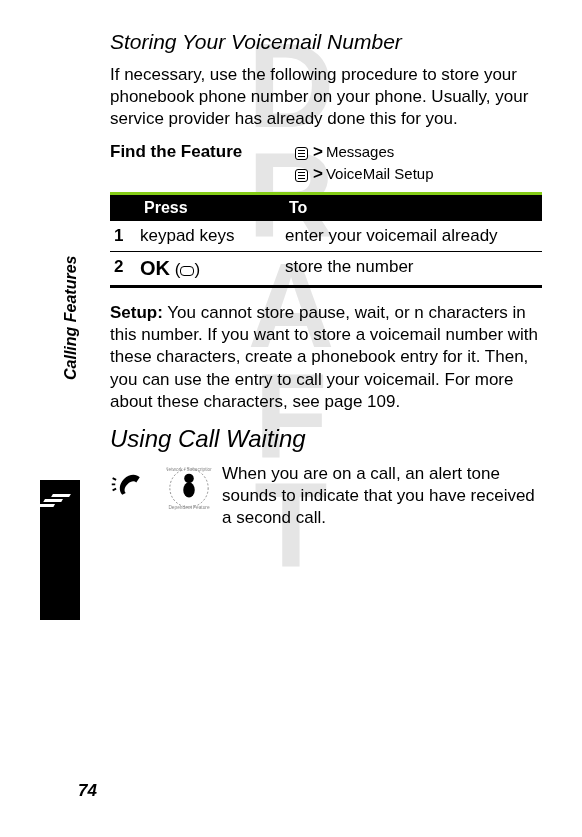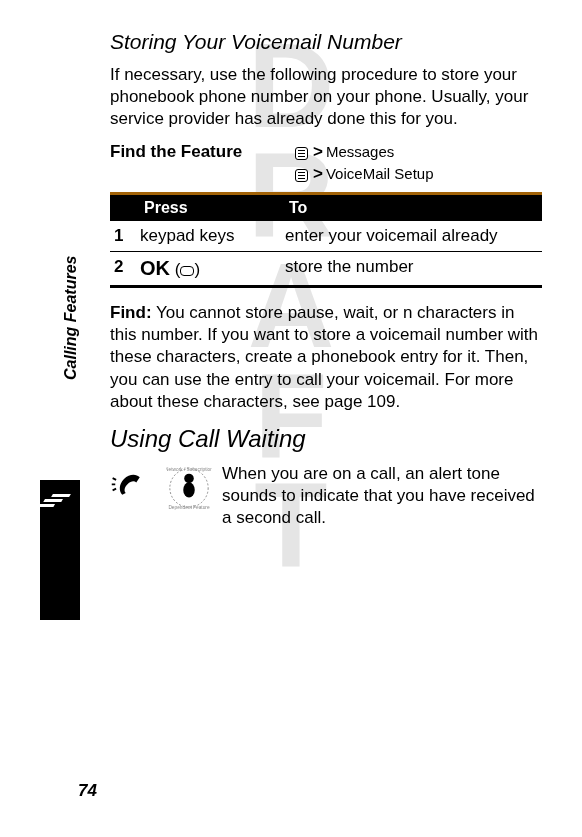--- a/index.html
+++ b/index.html
@@ -86,21 +86,21 @@
       background: black;
       box-shadow: 0 3px 0 black, 0 6px 0 black;
     }
     .feature-paths {
       display: flex;
       flex-direction: column;
       gap: 2px;
     }
     .steps-table {
       width: 100%;
-      border-top: 3px solid #a16207;
+      border-top: 3px solid #84cc16;
       border-bottom: 3px solid black;
       margin-top: 8px;
       margin-bottom: 14px;
     }
     .steps-header {
       display: flex;
       background: #000;
       color: #fff;
       font-weight: bold;
       font-size: 16px;
@@ -272,21 +272,21 @@
       <div class="col1">2</div>
       <div class="col2">
         <span class="ok-label">OK</span>
         (<span class="key-icon"></span>)
       </div>
       <div class="col3">store the number</div>
     </div>
   </div>
 
   <p class="body-text">
-    <span class="note-label">Find:</span><span> You cannot store pause, wait, or n characters in this number. If you want to store a voicemail number with these characters, create a phonebook entry for it. Then, you can use the entry to call your voicemail. For more about these characters, see page 109.</span>
+    <span class="note-label">Setup:</span><span> You cannot store pause, wait, or n characters in this number. If you want to store a voicemail number with these characters, create a phonebook entry for it. Then, you can use the entry to call your voicemail. For more about these characters, see page 109.</span>
   </p>
 
   <h2 class="section-title-2">Using Call Waiting</h2>
 
   <div class="call-waiting-row">
     <div class="phone-icon">
       <svg class="phone-svg" viewBox="0 0 48 48">
         <path d="M 14 34 C 10 30 10 22 16 16 C 22 10 30 10 34 14 L 30 20 C 28 18 24 18 20 22 C 16 26 16 30 18 32 Z" fill="black"></path>
         <path d="M 6 22 L 2 22 M 7 17 L 3 15 M 7 27 L 3 29" stroke="black" stroke-width="2" fill="none"></path>
       </svg>

